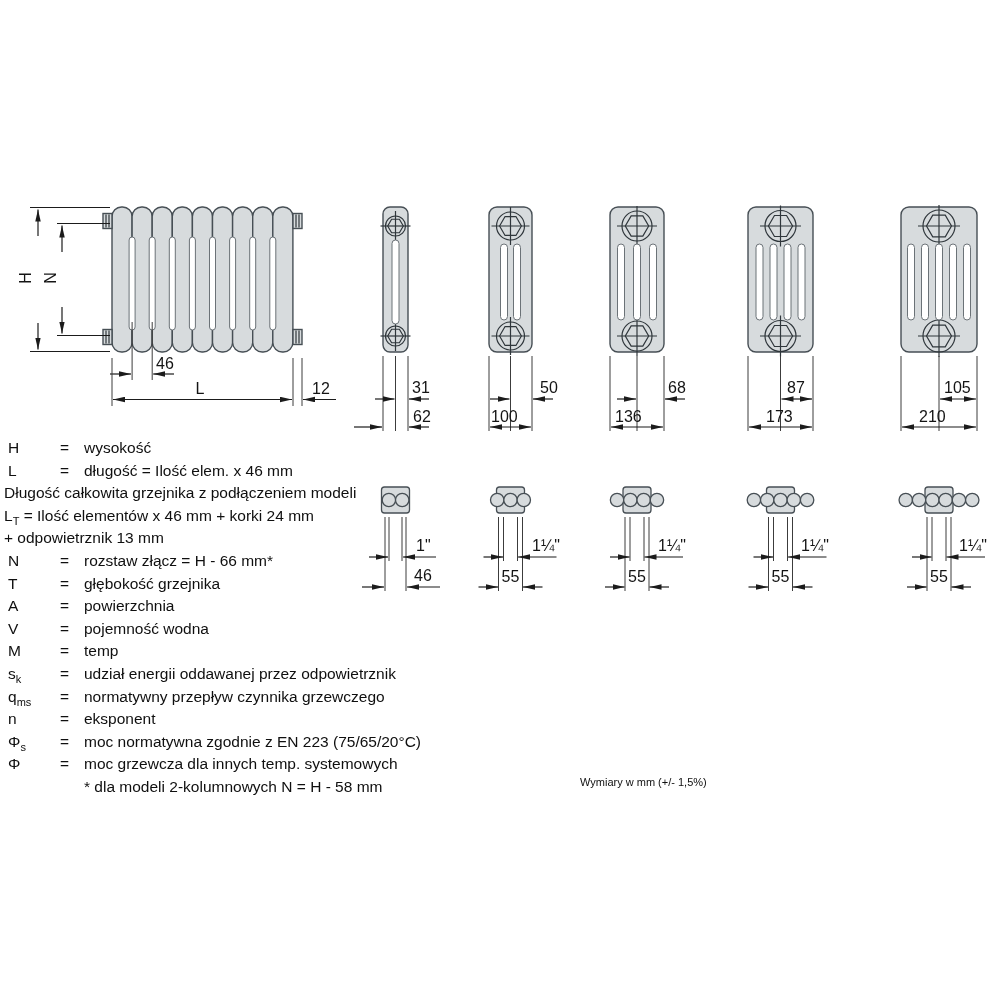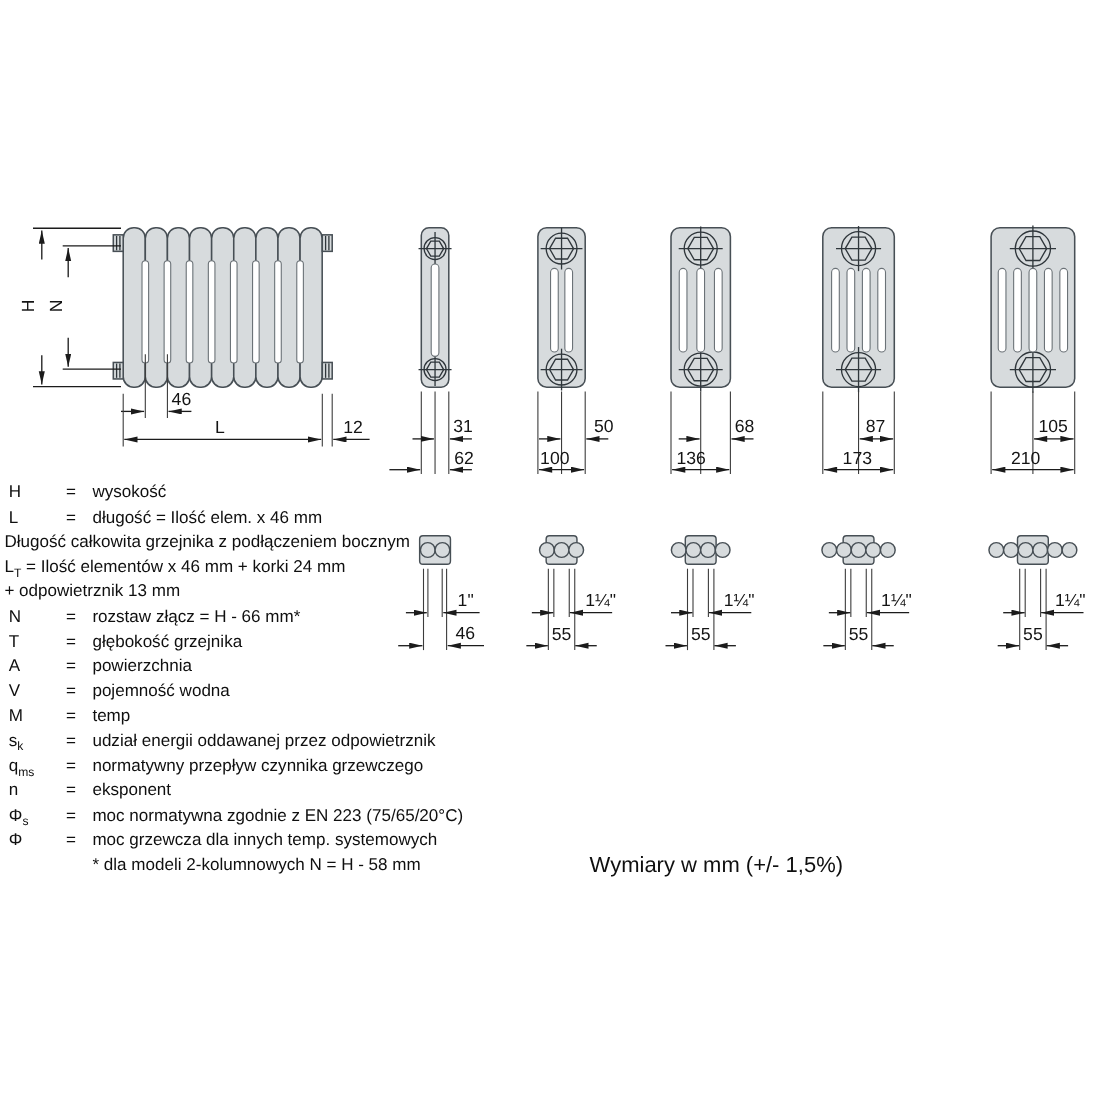--- a/index.html
+++ b/index.html
@@ -11,21 +11,21 @@
   .slot{fill:#ffffff;stroke:#6b7277;stroke-width:1;}
   .det{stroke:#2f363b;stroke-width:1.2;fill:none;}
   .ext{stroke:#3c3c3c;stroke-width:1;}
   .dim{stroke:#1b1b1b;stroke-width:1.2;}
   .dtx{font:16px "Liberation Sans",sans-serif;fill:#141414;}
   .legend{position:absolute;left:4px;top:437px;width:600px;font-size:15.5px;color:#0f0f0f;}
   .lr{height:22.6px;line-height:22.6px;white-space:nowrap;}
   .lr.g{display:grid;grid-template-columns:52px 24px auto;padding-left:4px;}
   .lr sub{font-size:11px;}
   .lr.foot{padding-left:80px;}
-  .note{position:absolute;left:536px;top:776px;font-size:20px;color:#0f0f0f;white-space:nowrap;}
+  .note{position:absolute;left:580px;top:776px;font-size:11px;color:#0f0f0f;white-space:nowrap;}
 </style>
 </head>
 <body>
 
 <div id="stage">
 
 <svg width="1000" height="1000" viewBox="0 0 1000 1000">
   <defs>
     <marker id="mE" markerWidth="13" markerHeight="6" refX="12" refY="2.75" orient="auto" markerUnits="userSpaceOnUse">
       <path d="M0,0 L12,2.75 L0,5.5 Z" fill="#1b1b1b"></path>
@@ -338,21 +338,21 @@
     <span class="sym"><span>H</span></span>
         <span>=</span>
         <span>wysokość</span>
   </div>
   <div class="lr g">
     <span class="sym"><span>L</span></span>
         <span>=</span>
         <span>długość = Ilość elem. x 46 mm</span>
   </div>
   <div class="lr">
-    <span>Długość całkowita grzejnika z podłączeniem bocznym</span>
+    <span>Długość całkowita grzejnika z podłączeniem modeli</span>
   </div>
   <div class="lr">
     <span>L</span><sub>T</sub><span> = Ilość elementów x 46 mm + korki 24 mm</span>
   </div>
   <div class="lr">
     <span>+ odpowietrznik 13 mm</span>
   </div>
   <div class="lr g">
     <span class="sym"><span>N</span></span>
         <span>=</span>

